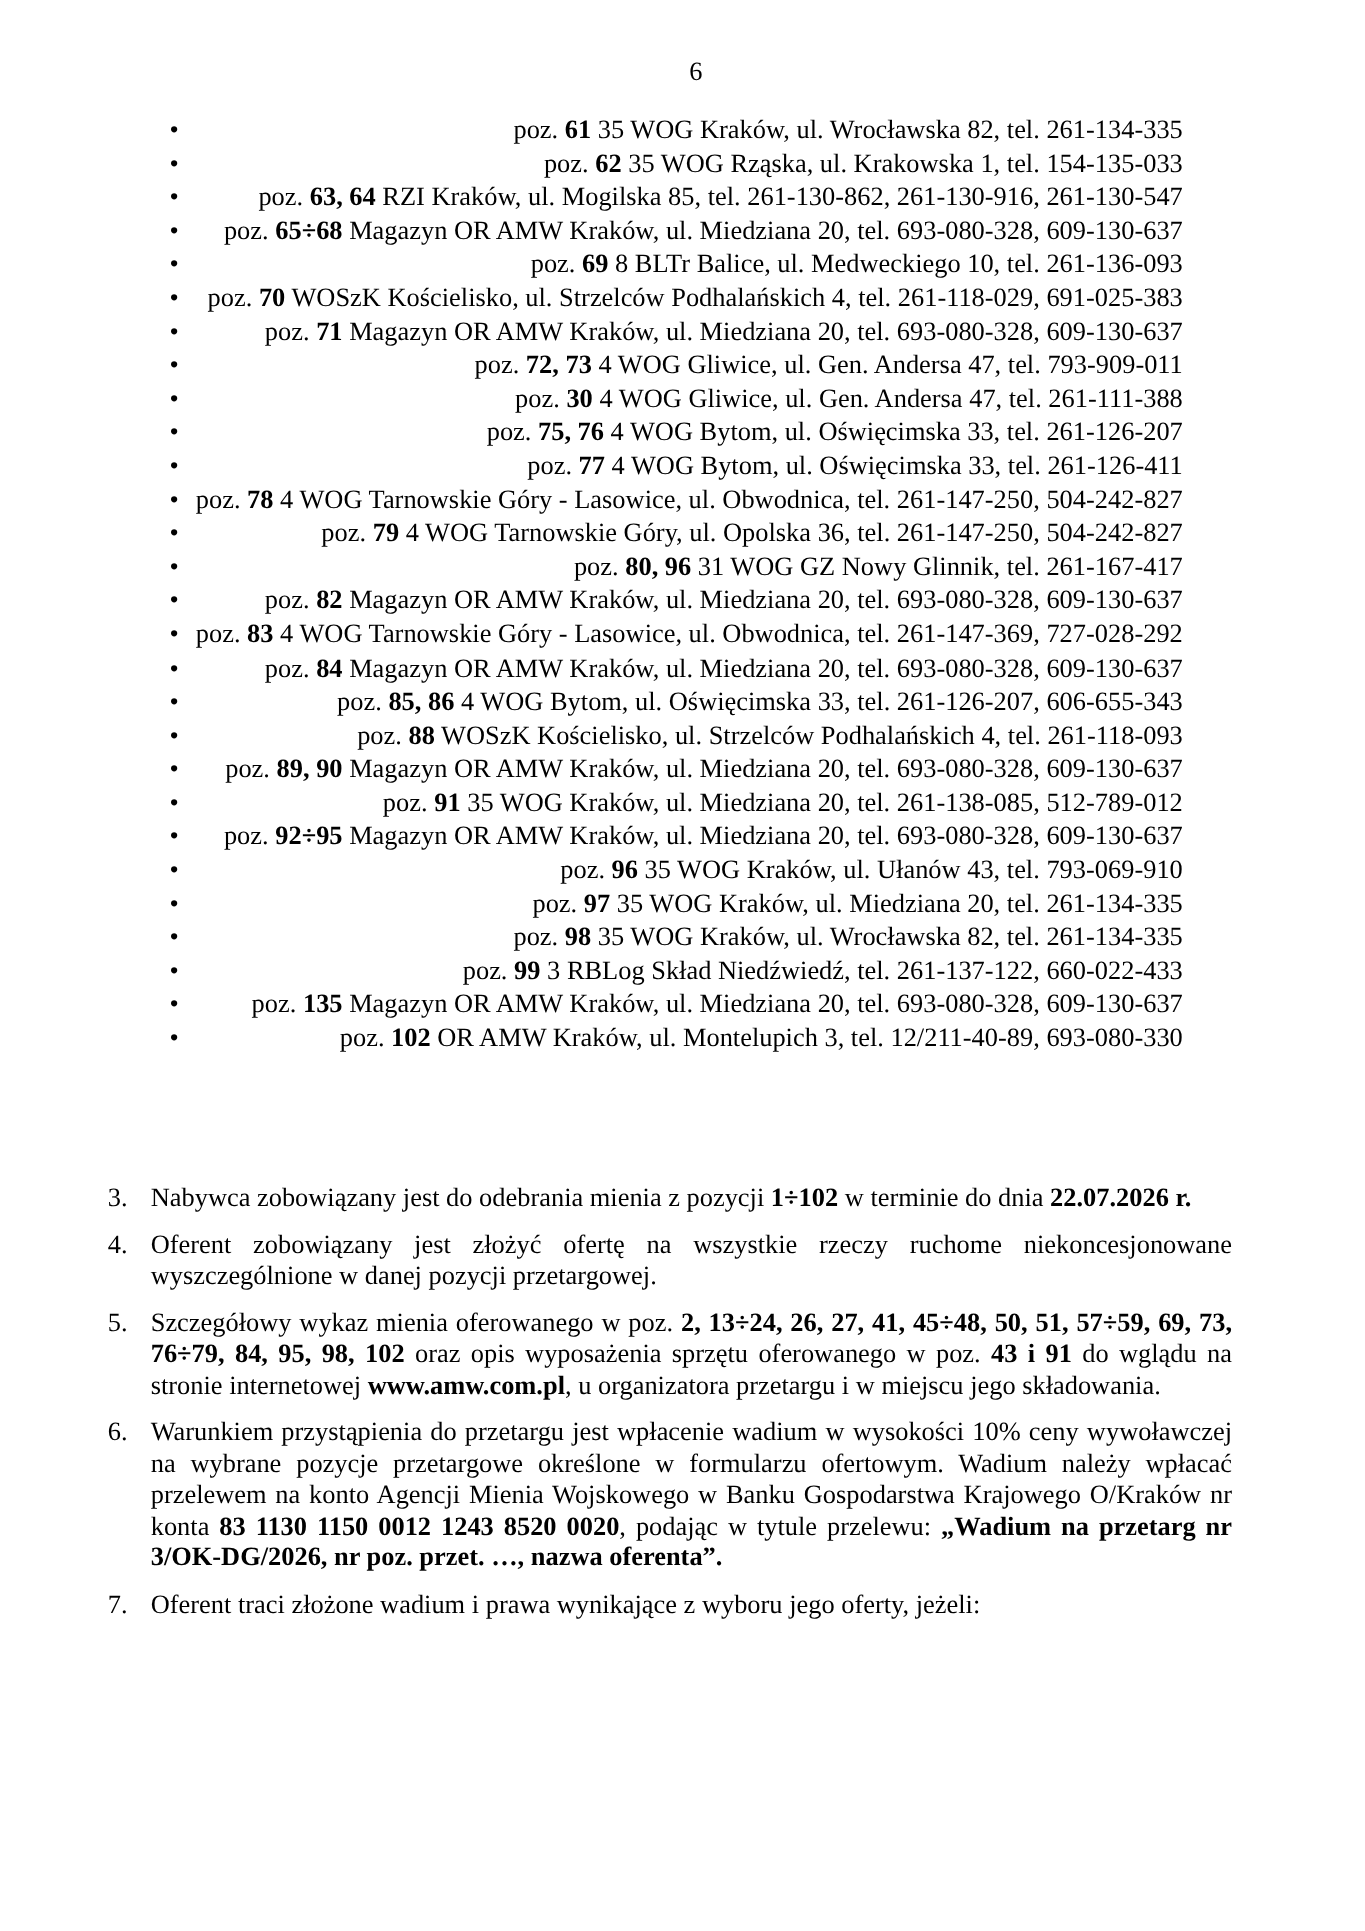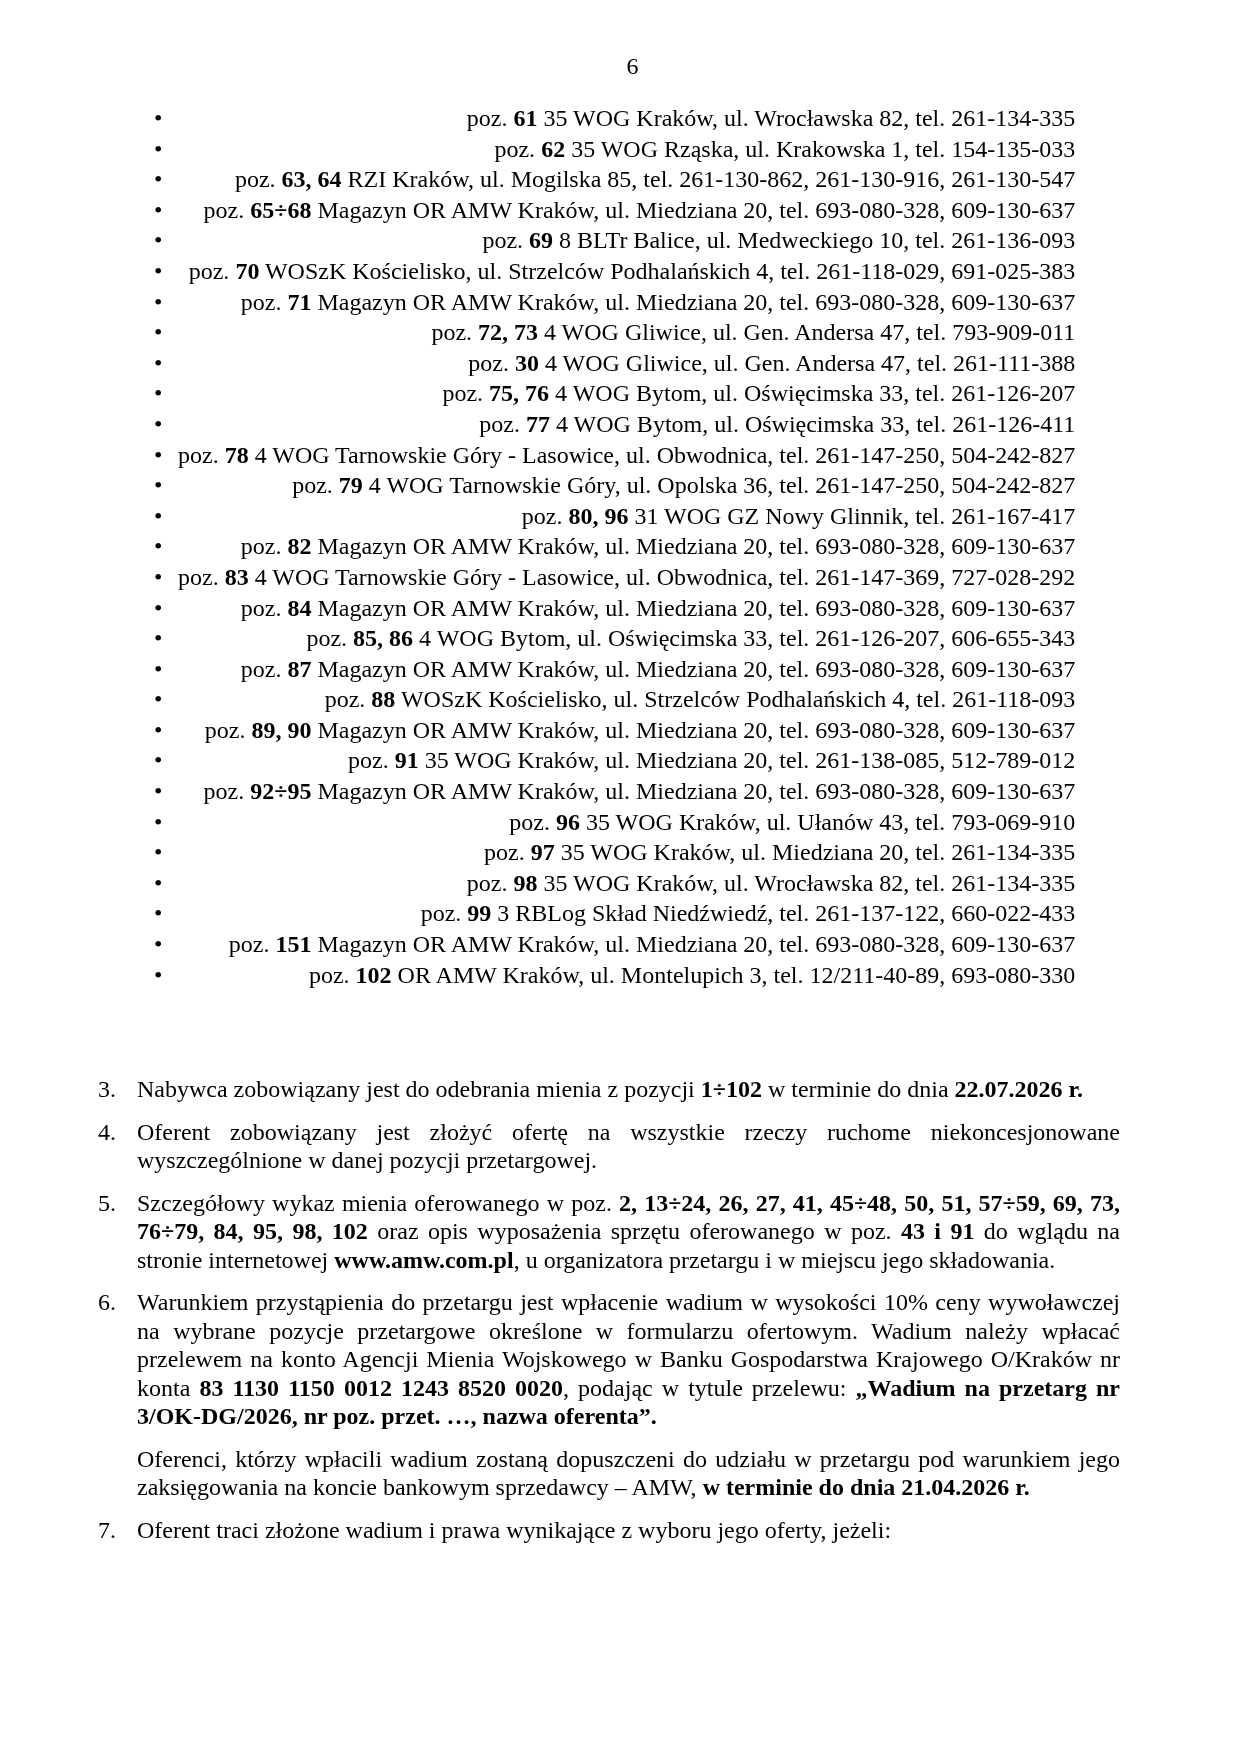--- a/index.html
+++ b/index.html
@@ -81,30 +81,29 @@
     <li class="loc-item"><span>poz. </span><b>30</b><span> 4 WOG Gliwice, ul. Gen. Andersa 47, tel. 261-111-388</span></li>
     <li class="loc-item"><span>poz. </span><b>75, 76</b><span> 4 WOG Bytom, ul. Oświęcimska 33, tel. 261-126-207</span></li>
     <li class="loc-item"><span>poz. </span><b>77</b><span> 4 WOG Bytom, ul. Oświęcimska 33, tel. 261-126-411</span></li>
     <li class="loc-item"><span>poz. </span><b>78</b><span> 4 WOG Tarnowskie Góry - Lasowice, ul. Obwodnica, tel. 261-147-250, 504-242-827</span></li>
     <li class="loc-item"><span>poz. </span><b>79</b><span> 4 WOG Tarnowskie Góry, ul. Opolska 36, tel. 261-147-250, 504-242-827</span></li>
     <li class="loc-item"><span>poz. </span><b>80, 96</b><span> 31 WOG GZ Nowy Glinnik, tel. 261-167-417</span></li>
     <li class="loc-item"><span>poz. </span><b>82</b><span> Magazyn OR AMW Kraków, ul. Miedziana 20, tel. 693-080-328, 609-130-637</span></li>
     <li class="loc-item"><span>poz. </span><b>83</b><span> 4 WOG Tarnowskie Góry - Lasowice, ul. Obwodnica, tel. 261-147-369, 727-028-292</span></li>
     <li class="loc-item"><span>poz. </span><b>84</b><span> Magazyn OR AMW Kraków, ul. Miedziana 20, tel. 693-080-328, 609-130-637</span></li>
     <li class="loc-item"><span>poz. </span><b>85, 86</b><span> 4 WOG Bytom, ul. Oświęcimska 33, tel. 261-126-207, 606-655-343</span></li>
-    <li class="loc-item"><span>poz. </span><b>87</b><span> Magazyn OR AMW Kraków, ul. Miedziana 20, tel. 693-080-328, 609-130-637</span></li>
     <li class="loc-item"><span>poz. </span><b>88</b><span> WOSzK Kościelisko, ul. Strzelców Podhalańskich 4, tel. 261-118-093</span></li>
     <li class="loc-item"><span>poz. </span><b>89, 90</b><span> Magazyn OR AMW Kraków, ul. Miedziana 20, tel. 693-080-328, 609-130-637</span></li>
     <li class="loc-item"><span>poz. </span><b>91</b><span> 35 WOG Kraków, ul. Miedziana 20, tel. 261-138-085, 512-789-012</span></li>
     <li class="loc-item"><span>poz. </span><b>92÷95</b><span> Magazyn OR AMW Kraków, ul. Miedziana 20, tel. 693-080-328, 609-130-637</span></li>
     <li class="loc-item"><span>poz. </span><b>96</b><span> 35 WOG Kraków, ul. Ułanów 43, tel. 793-069-910</span></li>
     <li class="loc-item"><span>poz. </span><b>97</b><span> 35 WOG Kraków, ul. Miedziana 20, tel. 261-134-335</span></li>
     <li class="loc-item"><span>poz. </span><b>98</b><span> 35 WOG Kraków, ul. Wrocławska 82, tel. 261-134-335</span></li>
     <li class="loc-item"><span>poz. </span><b>99</b><span> 3 RBLog Skład Niedźwiedź, tel. 261-137-122, 660-022-433</span></li>
-    <li class="loc-item"><span>poz. </span><b>151</b><span> Magazyn OR AMW Kraków, ul. Miedziana 20, tel. 693-080-328, 609-130-637</span></li>
+    <li class="loc-item"><span>poz. </span><b>135</b><span> Magazyn OR AMW Kraków, ul. Miedziana 20, tel. 693-080-328, 609-130-637</span></li>
     <li class="loc-item"><span>poz. </span><b>102</b><span> OR AMW Kraków, ul. Montelupich 3, tel. 12/211-40-89, 693-080-330</span></li>
   </ul>
 
 <div class="sections">
     <div class="section">
       <div class="section-num">3.</div>
       <div class="section-body">
         <p class="section-para"><span>Nabywca zobowiązany jest do odebrania mienia z pozycji </span><b>1÷102</b><span> w terminie do dnia </span><b>22.07.2026 r.</b></p>
       </div>
     </div>
@@ -117,21 +116,20 @@
     <div class="section">
       <div class="section-num">5.</div>
       <div class="section-body">
         <p class="section-para"><span>Szczegółowy wykaz mienia oferowanego w poz. </span><b>2, 13÷24, 26, 27, 41, 45÷48, 50, 51, 57÷59, 69, 73, 76÷79, 84, 95, 98, 102</b><span> oraz opis wyposażenia sprzętu oferowanego w poz. </span><b>43 i 91</b><span> do wglądu na stronie internetowej </span><b>www.amw.com.pl</b><span>, u organizatora przetargu i w miejscu jego składowania.</span></p>
       </div>
     </div>
     <div class="section">
       <div class="section-num">6.</div>
       <div class="section-body">
         <p class="section-para"><span>Warunkiem przystąpienia do przetargu jest wpłacenie wadium w wysokości 10% ceny wywoławczej na wybrane pozycje przetargowe określone w formularzu ofertowym. Wadium należy wpłacać przelewem na konto Agencji Mienia Wojskowego w Banku Gospodarstwa Krajowego O/Kraków nr konta </span><b>83 1130 1150 0012 1243 8520 0020</b><span>, podając w tytule przelewu: </span><b>„Wadium na przetarg nr 3/OK-DG/2026, nr poz. przet. …, nazwa oferenta”.</b></p>
-        <p class="section-para"><span>Oferenci, którzy wpłacili wadium zostaną dopuszczeni do udziału w przetargu pod warunkiem jego zaksięgowania na koncie bankowym sprzedawcy – AMW, </span><b>w terminie do dnia 21.04.2026 r.</b></p>
       </div>
     </div>
     <div class="section">
       <div class="section-num">7.</div>
       <div class="section-body">
         <p class="section-para"><span>Oferent traci złożone wadium i prawa wynikające z wyboru jego oferty, jeżeli:</span></p>
       </div>
     </div>
   </div>
 

